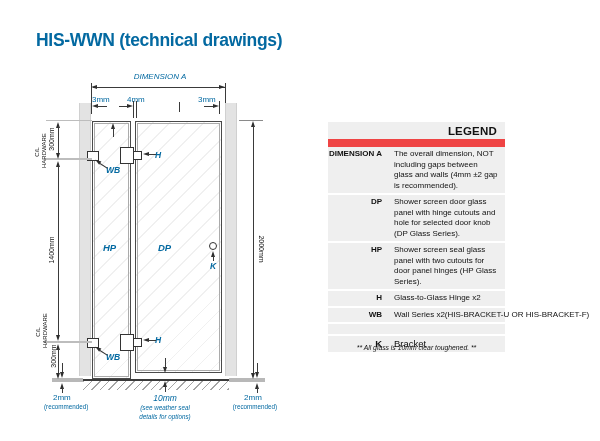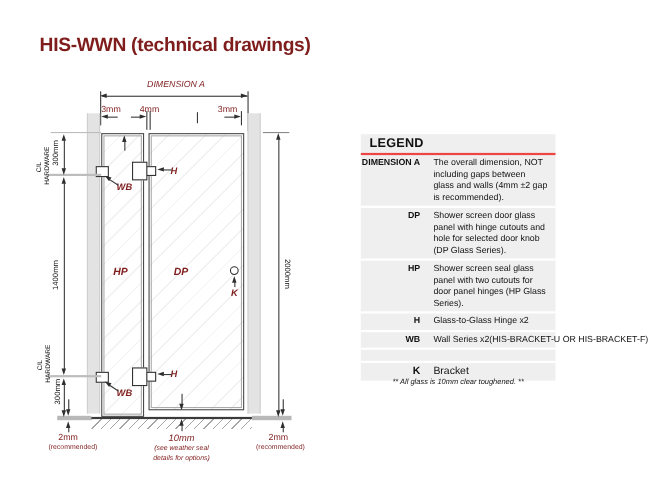--- a/index.html
+++ b/index.html
@@ -1,18 +1,18 @@
 <!DOCTYPE html>
 <html><head>
 <meta charset="utf-8">
 <style>
   * { margin:0; padding:0; box-sizing:border-box; }
   body { background:#fff; font-family:"Liberation Sans", sans-serif; color:#111; }
   #stage { position:relative; width:600px; height:441px; background:#fff; overflow:hidden; }
-  .t { position:absolute; font-size:8px; color:#7f1d1d; }
+  .t { position:absolute; font-size:8px; color:#0369a1; }
   .it { font-style:italic; }
   .bd { font-weight:bold; }
   .small { font-size:6.3px; }
 
   
   .hl { position:absolute; height:1px; background:#3a3a3a; }
   .vl { position:absolute; width:1px; background:#3a3a3a; }
   .gray-l { background:#bdbdbd; }
 
   
@@ -37,21 +37,21 @@
   .floor-hatch { position:absolute; border-top:2px solid #3a3a3a; background:
       repeating-linear-gradient(135deg, rgba(90,90,90,0.55) 0px, rgba(90,90,90,0.55) 1px, transparent 1px, transparent 6px);
   }
   .hw { position:absolute; background:#fff; border:1px solid #333; }
   .knob { position:absolute; width:8px; height:8px; border:1px solid #333; border-radius:50%; background:#fff; }
   .wb-arrow { position:absolute; width:9px; height:1px; background:#333; transform:rotate(33deg); transform-origin:0 50%; }
   .wb-arrow .tri-l { left:-6px; top:-2.5px; }
 
   
   .legend { position:absolute; left:328px; top:122px; width:177px; background:#efefef; }
-  .lg-header { font-size:11.5px; font-weight:bold; padding:3px 8px 2px 8px; border-bottom:2px solid #ef4444; letter-spacing:0.2px; }
+  .lg-header { font-size:11.5px; font-weight:bold; padding:3px 8px 2px 8px; border-bottom:8px solid #ef4444; letter-spacing:0.2px;text-align:right; }
   .lg-row { display:flex; border-bottom:2px solid #fff; padding:2px 0; }
   .lg-row:last-child { border-bottom:none; }
   .lg-term { width:54px; text-align:right; font-weight:bold; font-size:8px; line-height:10.5px; flex:none; }
   .lg-desc { margin-left:12px; width:104px; font-size:8px; line-height:10.5px; }
   .lg-row.nowrap .lg-desc { white-space:nowrap; overflow:visible; }
   .lg-row.empty { height:12px; }
   .lg-row.big .lg-term, .lg-row.big .lg-desc { font-size:9.5px; line-height:12px; }
   .lg-foot { position:absolute; left:328px; top:344px; width:177px; text-align:center; font-size:6.8px; font-style:italic; }
 </style>
 </head>

